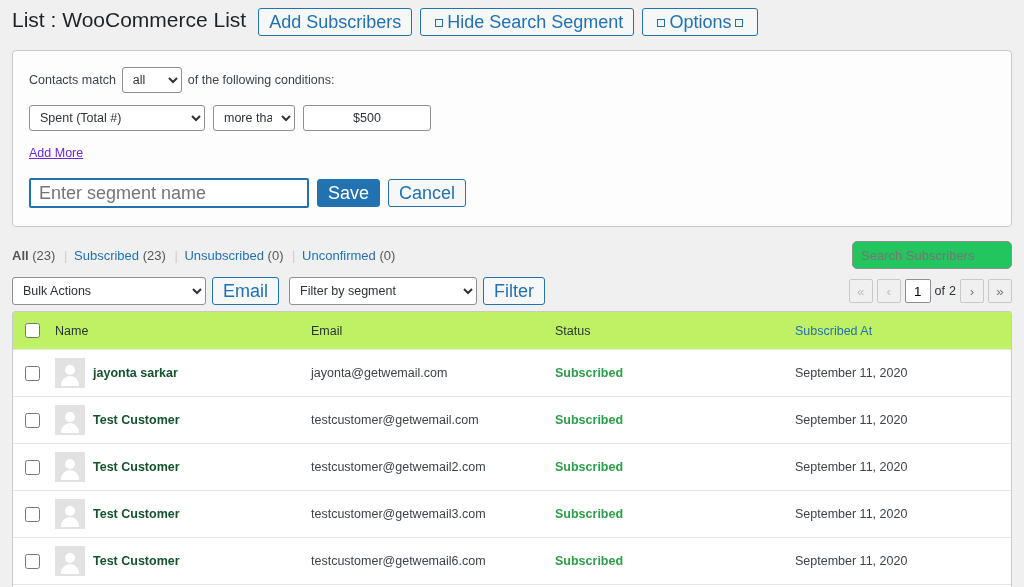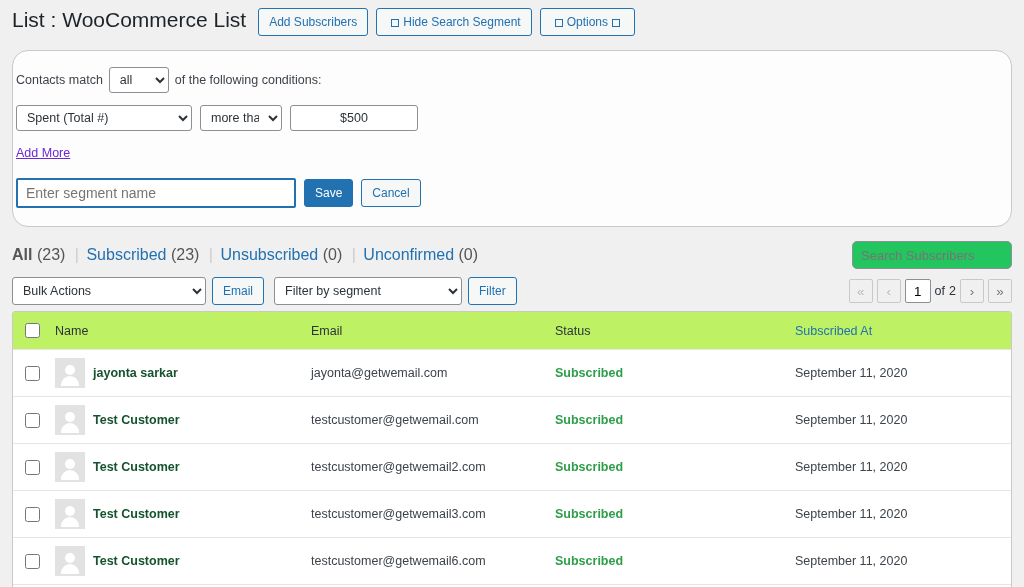--- a/index.html
+++ b/index.html
@@ -28,43 +28,43 @@
     margin: 0 4px 0 0;
   }
   .btn {
     display: inline-flex;
     align-items: center;
     justify-content: center;
     padding: 4px 10px;
     border: 1px solid #2271b1;
     background: #f6f7f7;
     color: #2271b1;
-    font-size: 12px;
+    font-size: 18px;
     border-radius: 3px;
     cursor: pointer;
     line-height: 18px;
   }
   .btn.primary {
     background: #2271b1;
     color: #fff;
     border-color: #2271b1;
   }
   .sq {
     display: inline-block;
     width: 8px; height: 8px;
     border: 1.5px solid #2271b1;
     margin: 0 4px;
     position: relative;
     top: 1px;
   }
   .panel {
     border: 1px solid #c9c9c9;
     background: #fdfdfd;
-    border-radius: 16px;
-    padding: 16px 16px 18px 3px;
+    border-radius: 4px;
+    padding: 16px 16px 18px 16px;
     margin-bottom: 14px;
   }
   .cond-line1 {
     display: flex;
     align-items: center;
     gap: 6px;
     font-size: 12.5px;
     color: #3c434a;
     margin-bottom: 12px;
   }
@@ -97,31 +97,31 @@
   .seg-row {
     display: flex;
     gap: 8px;
     align-items: center;
   }
   .seg-name {
     border: 2px solid #2271b1;
     height: 30px;
     width: 280px;
     padding: 4px 8px;
-    font-size: 14px;
+    font-size: 18px;
     color: #666;
     border-radius: 2px;
   }
   .filters-bar {
     display: flex;
     justify-content: space-between;
     align-items: center;
     margin-bottom: 8px;
   }
-  .status-links { font-size: 16px; color: #555; }
+  .status-links { font-size: 13px; color: #555; }
   .status-links .st { margin-right: 2px; }
   .st-label {}
   .st-link { color: #2271b1; cursor: pointer; }
   .st-sep { color: #ccc; margin: 0 3px; }
   .subs-search {
     border: 1px solid #8c8f94;
     background: #22c55e;
     font-size: 13px;
     padding: 4px 8px;
     width: 160px;

